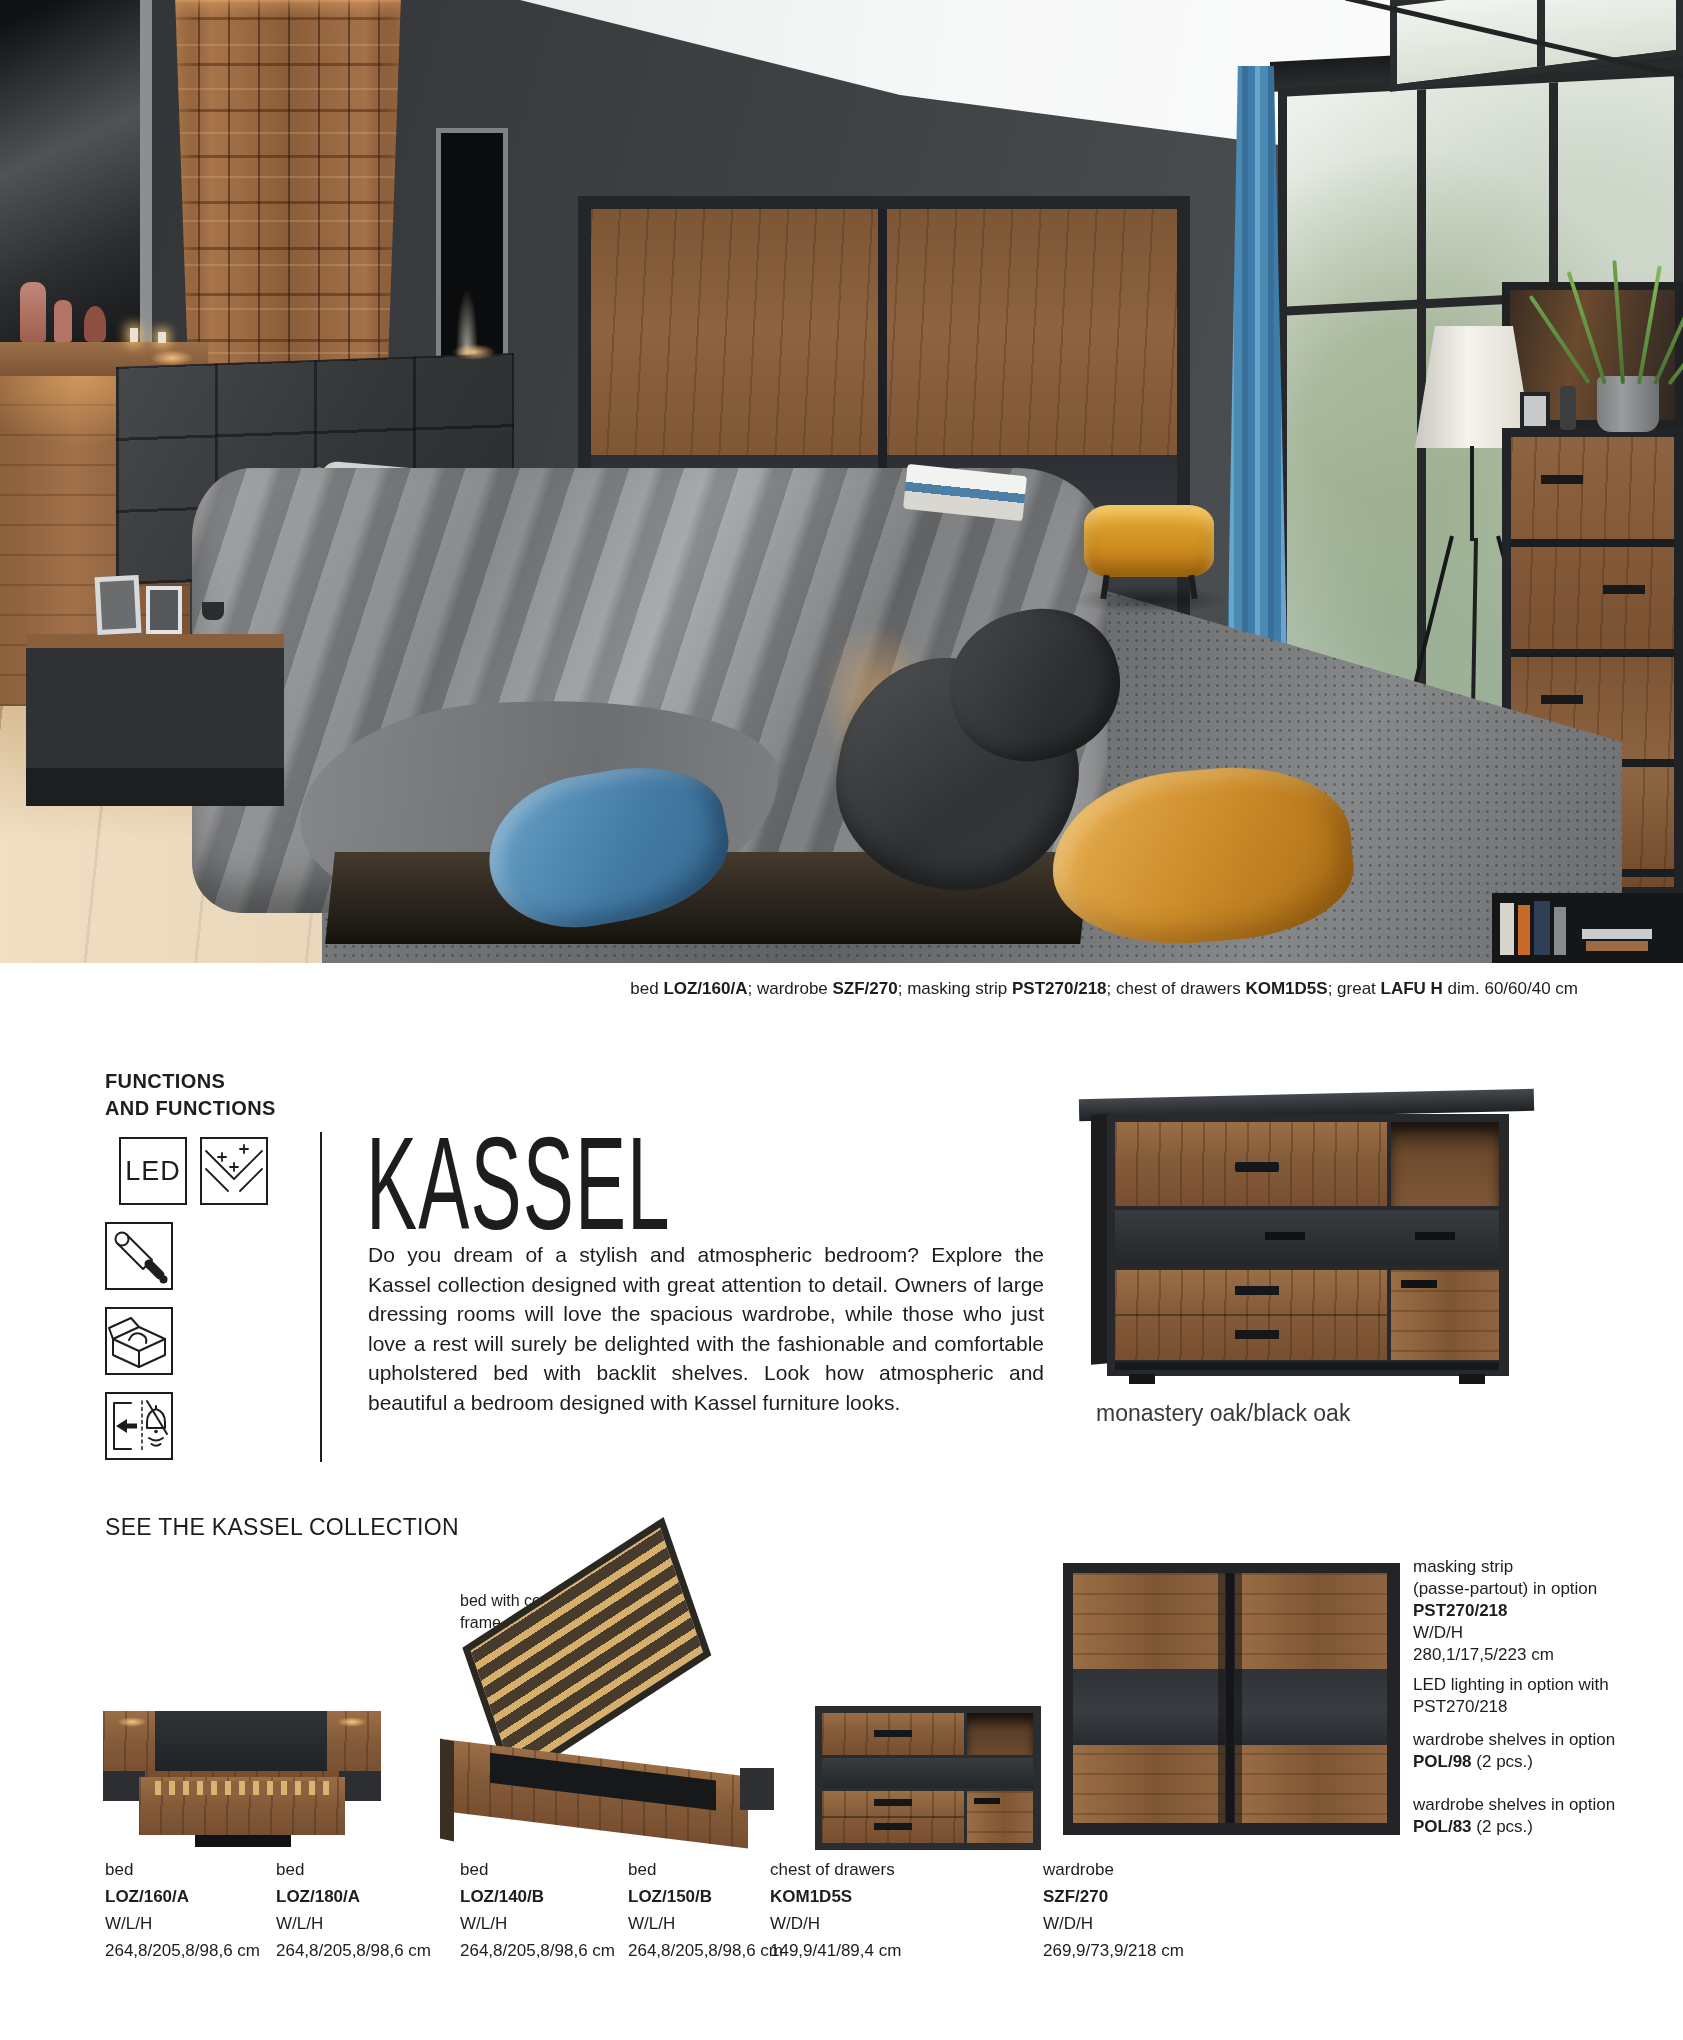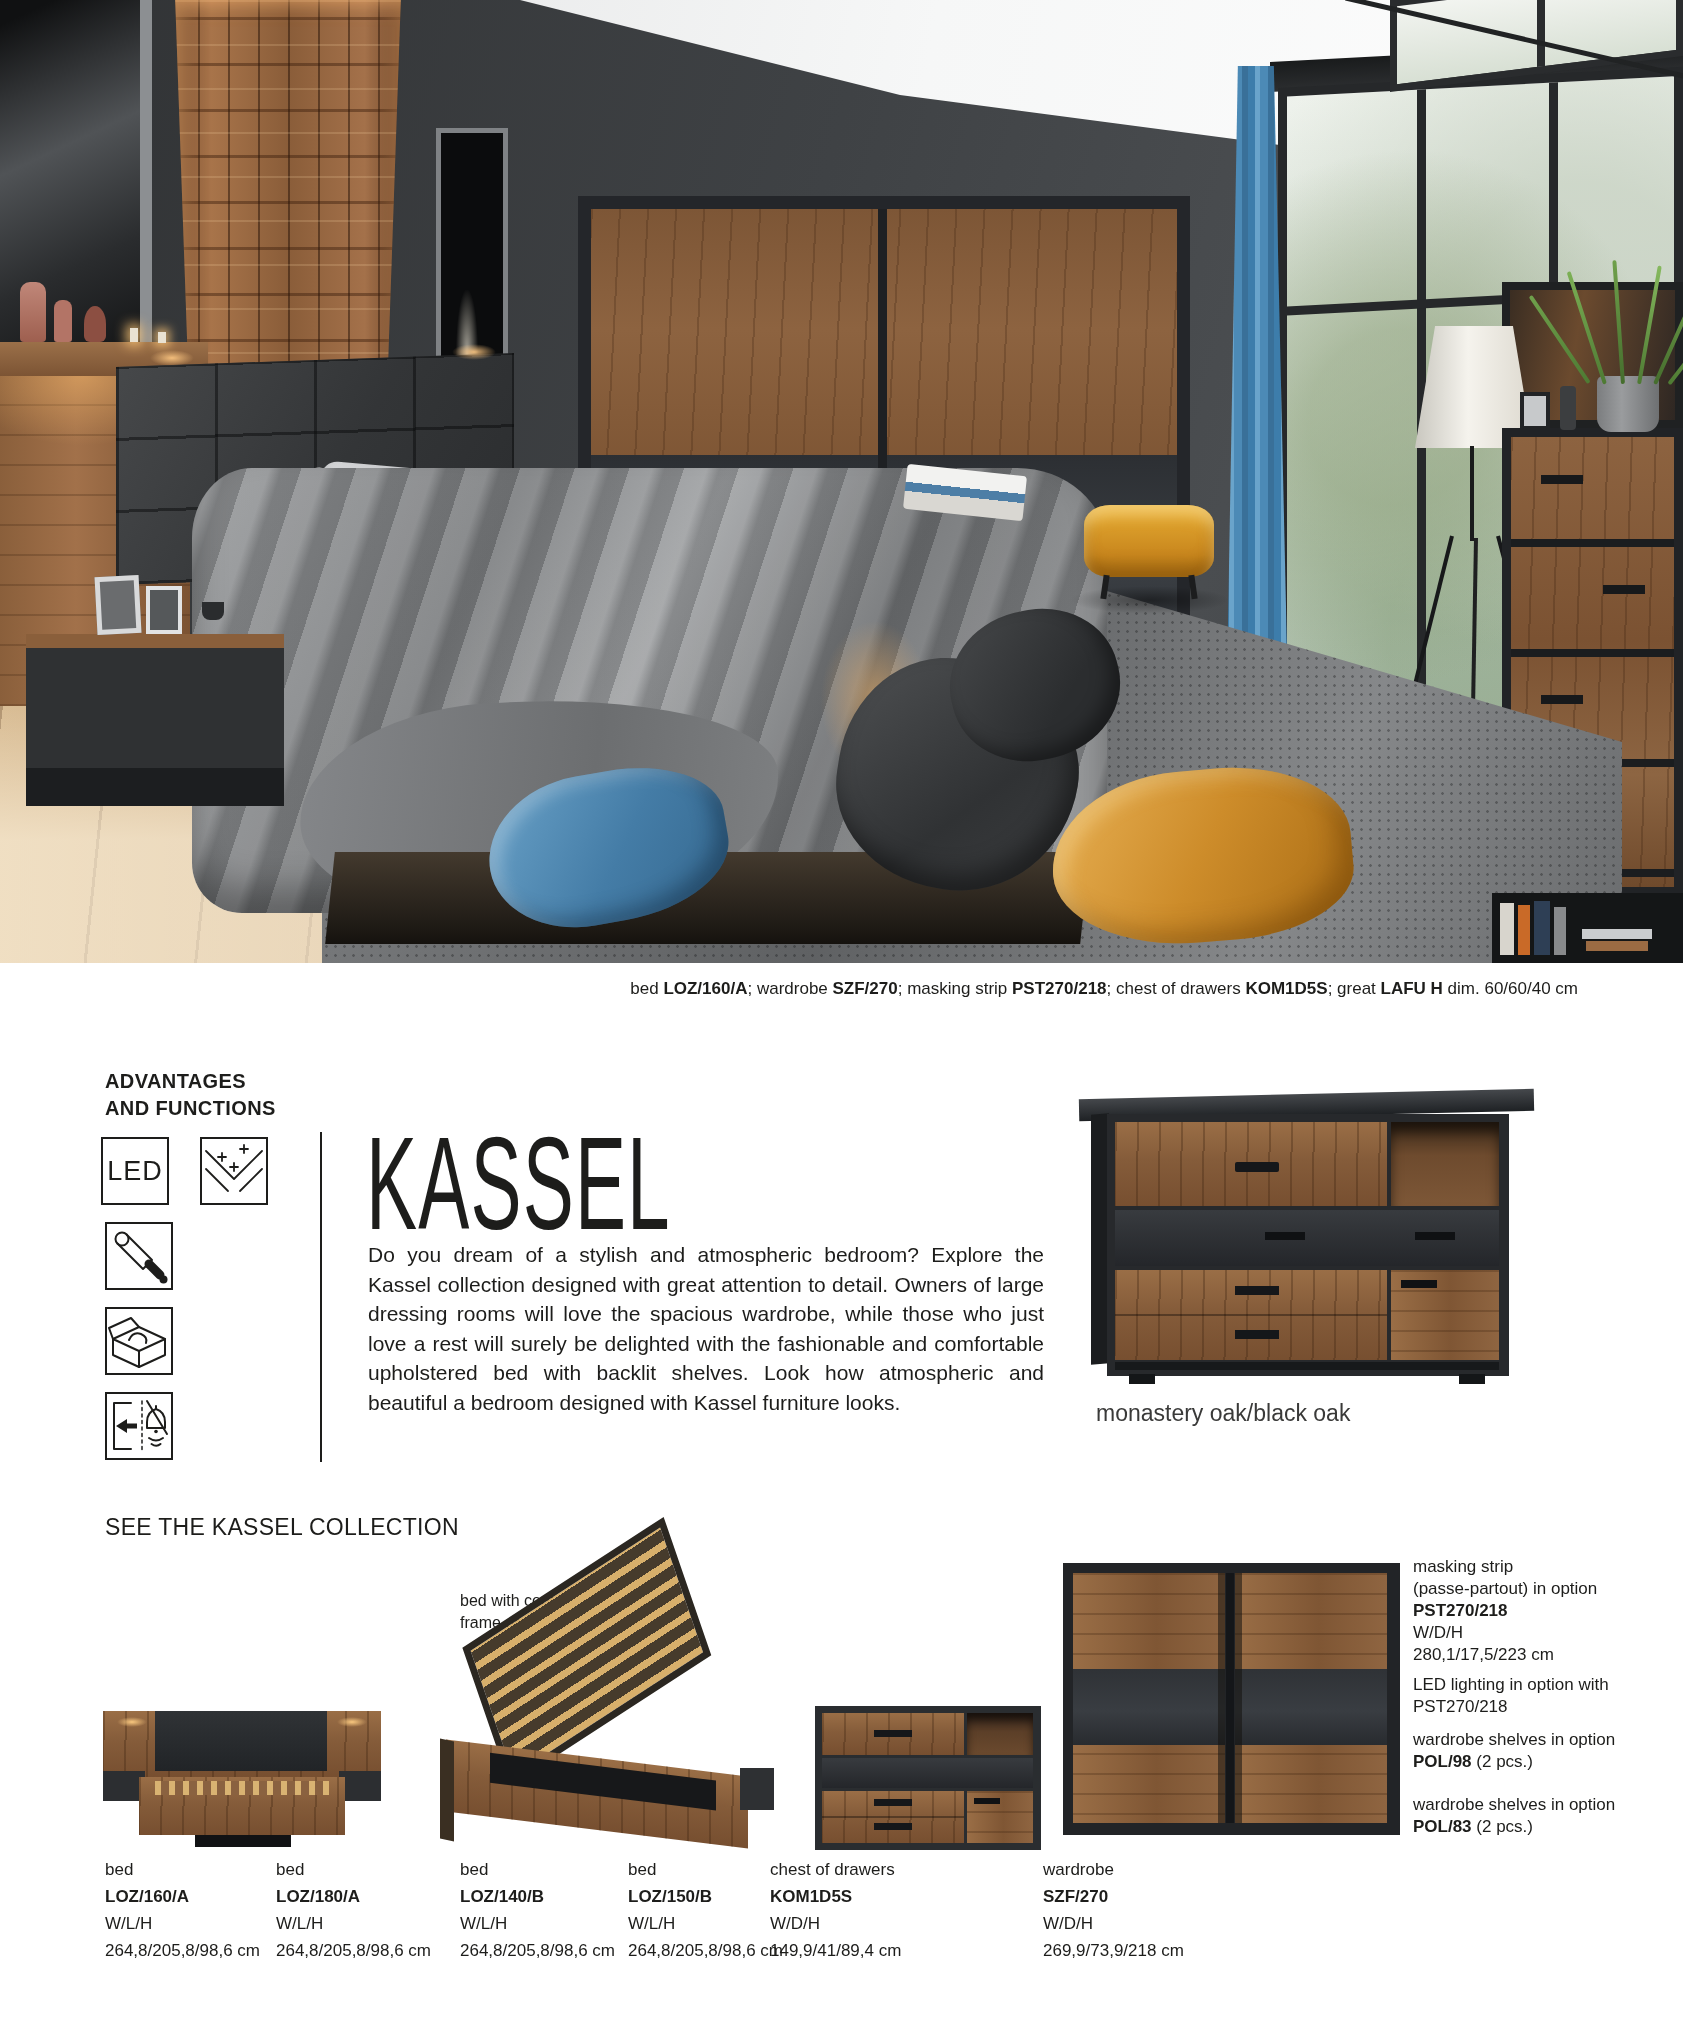--- a/index.html
+++ b/index.html
@@ -109,25 +109,25 @@
       <div class="abs" style="left:42px;top:8px;width:16px;height:54px;background:#2e3f55"></div>
       <div class="abs" style="left:62px;top:14px;width:12px;height:48px;background:#888a8c"></div>
       <div class="abs" style="left:90px;top:36px;width:70px;height:10px;background:#caccce"></div>
       <div class="abs" style="left:94px;top:48px;width:62px;height:10px;background:#9b6b43"></div>
     </div>
   </div>
 
   <p class="abs caption" style="margin:0"><span>bed </span><span class="b">LOZ/160/A</span><span>; wardrobe </span><span class="b">SZF/270</span><span>; masking strip </span><span class="b">PST270/218</span><span>; chest of drawers </span><span class="b">KOM1D5S</span><span>; great </span><span class="b">LAFU H</span><span> dim. 60/60/40 cm</span></p>
 
   <div class="abs advtitle">
-    <div>ADVANTAGES</div>
+    <div>FUNCTIONS</div>
     <div>AND FUNCTIONS</div>
   </div>
 
-  <div class="abs icon-box" style="left:101px;top:1137px">
+  <div class="abs icon-box" style="left:119px;top:1137px">
     <span class="led-text">LED</span>
   </div>
   <div class="abs icon-box" style="left:200px;top:1137px">
     <svg class="ic" width="64" height="64" viewBox="0 0 64 64">
       <path d="M4 12 L32 40 L60 12" stroke-width="1.8"></path>
       <path d="M4 30 L26 52" stroke-width="1.8"></path>
       <path d="M38 52 L60 30" stroke-width="1.8"></path>
       <path d="M16 18h8M20 14v8" stroke-width="1.8"></path>
       <path d="M38 10h8M42 6v8" stroke-width="1.8"></path>
       <path d="M28 28h8M32 24v8" stroke-width="1.8"></path>

